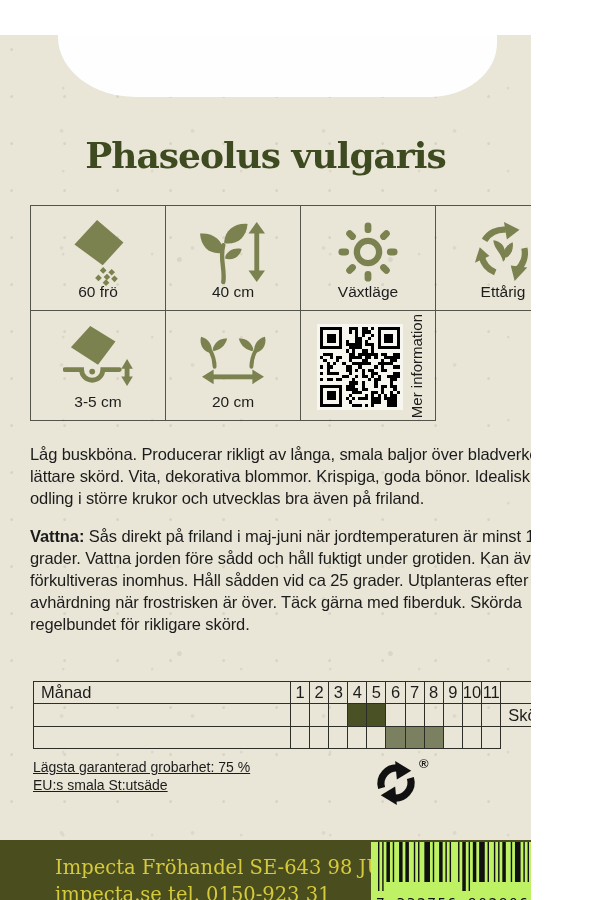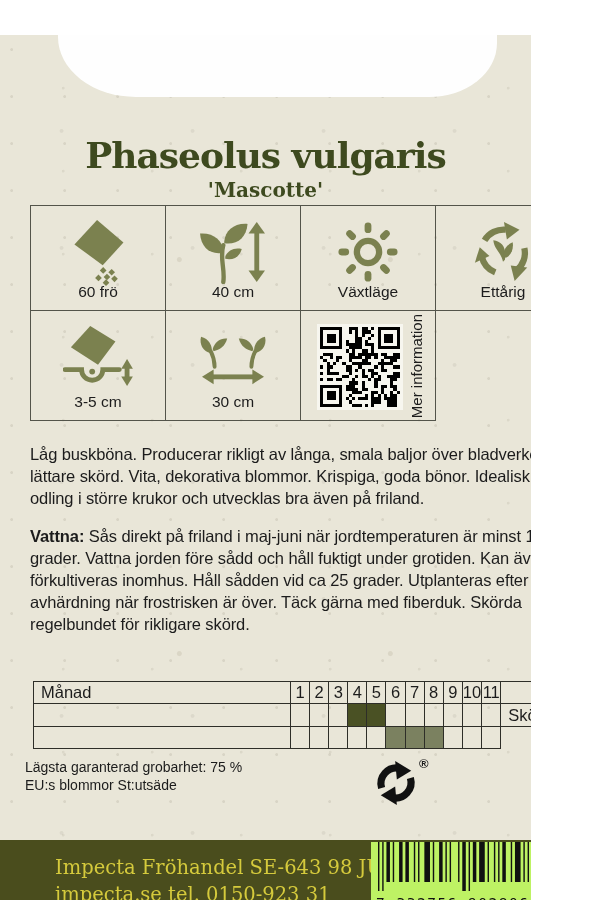--- a/index.html
+++ b/index.html
@@ -68,21 +68,21 @@
   .calendar{
     position:absolute; left:33px; top:646px; width:545px;
     display:grid; grid-template-columns:257px repeat(12,1fr); grid-auto-rows:22.4px;
     border-top:1.5px solid var(--table-line); border-left:1.5px solid var(--table-line);
   }
   .cal-cell{
     border-right:1.5px solid var(--table-line); border-bottom:1.5px solid var(--table-line);
     display:flex; align-items:center; justify-content:center; font-size:16.5px;
   }
   .cal-label{justify-content:flex-start; padding-left:7px;}
-  .notes{position:absolute; left:25px; top:723px; font-size:14px; line-height:18px;}
+  .notes{position:absolute; left:33px; top:723px; font-size:14px; line-height:18px;text-decoration:underline;}
   .green-dot{position:absolute; left:374px; top:726px; width:44px; height:44px;}
   .reg-mark{position:absolute; left:419px; top:721px; font-size:13px; font-weight:bold;}
   .footer-band{position:absolute; left:0; top:805px; width:600px; height:95px; background:var(--footer-bg);}
   .footer-text{
     position:absolute; left:55px; top:14px;
     font-family:"DejaVu Serif", serif; font-size:19.5px; line-height:27px; color:var(--footer-text);
   }
   .barcode-box{position:absolute; left:371px; top:2px; width:191px; height:72px; background:#bef264;}
   .barcode-bars{display:block; margin:0 auto;}
   .barcode-digits{
@@ -92,21 +92,20 @@
   }
 </style>
 </head>
 <body>
 
 <div id="packet">
 
   <div class="top-notch"></div>
 
   <h1 class="title">Phaseolus vulgaris</h1>
-  <h2 class="variety">'Mascotte'</h2>
 
   <div class="info-grid">
 
     <div class="cell">
       <span class="icon-wrap">
         <svg width="66" height="70" viewBox="0 0 70 72" fill="currentColor">
           <polygon points="34,2 62,26 40,50 10,28"></polygon>
           <rect x="38" y="53" width="5" height="5" transform="rotate(45 40.5 55.5)"></rect>
           <rect x="47" y="55" width="5" height="5" transform="rotate(45 49.5 57.5)"></rect>
           <rect x="42" y="60" width="5" height="5" transform="rotate(45 44.5 62.5)"></rect>
@@ -189,21 +188,21 @@
           <path d="M13,28 C5,26 1,19 3,11 C11,13 15,20 14,27 Z"></path>
           <path d="M15,24 C17,16 24,12 30,13 C28,21 22,25 16,26 Z"></path>
           <path d="M55,42 C55,34 57,30 59,26" stroke="currentColor" stroke-width="4" fill="none" stroke-linecap="round"></path>
           <path d="M59,28 C67,26 71,19 69,11 C61,13 57,20 58,27 Z"></path>
           <path d="M57,24 C55,16 48,12 42,13 C44,21 50,25 56,26 Z"></path>
           <rect x="14" y="50" width="44" height="5"></rect>
           <polygon points="4,52.5 16,45 16,60"></polygon>
           <polygon points="68,52.5 56,45 56,60"></polygon>
         </svg>
       </span>
-      <span class="cell-label">30 cm</span>
+      <span class="cell-label">20 cm</span>
     </div>
 
 
     <div class="cell">
       <div class="qr-wrap">
         <svg class="qr-svg" id="qr-code" width="86" height="86" viewBox="-1 -1 27 27">
             <rect x="-1" y="-1" width="27" height="27" fill="#f7f6ef"></rect>
             <rect x="9" y="0" width="1" height="1" fill="#000"></rect>
             <rect x="10" y="0" width="1" height="1" fill="#000"></rect>
             <rect x="11" y="0" width="1" height="1" fill="#000"></rect>
@@ -469,21 +468,21 @@
       <div class="cal-cell" style="background: rgb(123, 129, 96);"></div>
       <div class="cal-cell" style="background: rgb(123, 129, 96);"></div>
       <div class="cal-cell" style="background: rgb(123, 129, 96);"></div>
       <div class="cal-cell"></div>
       <div class="cal-cell"></div>
       <div class="cal-cell"></div>
     </div>
 
   <div class="notes">
     <div>Lägsta garanterad grobarhet: 75 %</div>
-    <div>EU:s blommor St:utsäde</div>
+    <div>EU:s smala St:utsäde</div>
   </div>
 
   <svg class="green-dot" viewBox="0 0 52 52">
     <path d="M9,32 A18.5,18.5 0 0 1 30,8.5" fill="none" stroke="#111" stroke-width="8.5"></path>
     <polygon points="25,0 44,11.5 27,22" fill="#111"></polygon>
     <path d="M43,20 A18.5,18.5 0 0 1 22,43.5" fill="none" stroke="#111" stroke-width="8.5"></path>
     <polygon points="27,52 8,40.5 25,30" fill="#111"></polygon>
   </svg>
   <span class="reg-mark">®</span>
 

